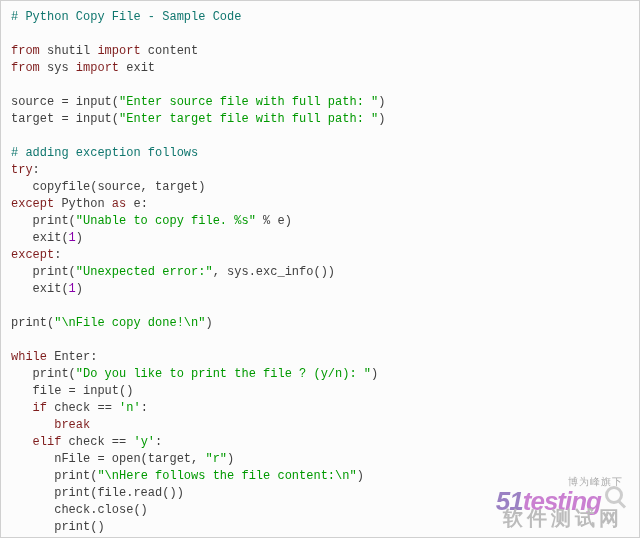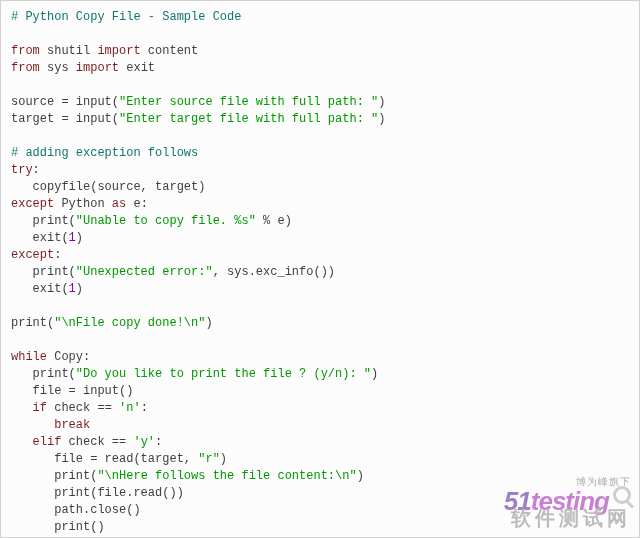--- a/index.html
+++ b/index.html
@@ -16,21 +16,21 @@
       overflow: hidden;
     }
     pre { white-space: pre; font-family: inherit; }
     .c-red   { color: #0f766e; }
     .c-blue  { color: #7f1d1d; }
     .c-black { color: #404040; }
     .c-green { color: #009900; }
     .c-purple{ color: #8800aa; }
     .watermark {
       position: absolute;
-      right: 8px;
+      right: 16px;
       bottom: 10px;
       text-align: right;
       opacity: 0.55;
       font-family: Arial, sans-serif;
       pointer-events: none;
     }
     .wm-top {
       font-size: 10px;
       color: #666;
       letter-spacing: 1px;
@@ -85,30 +85,30 @@
 <span class="c-black">   copyfile(source, target)</span>
 <span class="c-blue">except</span><span class="c-black"> Python </span><span class="c-blue">as</span><span class="c-black"> e:</span>
 <span class="c-black">   print(</span><span class="c-green">"Unable to copy file. %s"</span><span class="c-black"> % e)</span>
 <span class="c-black">   exit(</span><span class="c-purple">1</span><span class="c-black">)</span>
 <span class="c-blue">except</span><span class="c-black">:</span>
 <span class="c-black">   print(</span><span class="c-green">"Unexpected error:"</span><span class="c-black">, sys.exc_info())</span>
 <span class="c-black">   exit(</span><span class="c-purple">1</span><span class="c-black">)</span>
 
 <span class="c-black">print(</span><span class="c-green">"\nFile copy done!\n"</span><span class="c-black">)</span>
 
-<span class="c-blue">while</span><span class="c-black"> Copy:</span>
+<span class="c-blue">while</span><span class="c-black"> Enter:</span>
 <span class="c-black">   print(</span><span class="c-green">"Do you like to print the file ? (y/n): "</span><span class="c-black">)</span>
 <span class="c-black">   file = input()</span>
 <span class="c-blue">   if</span><span class="c-black"> check == </span><span class="c-green">'n'</span><span class="c-black">:</span>
       <span class="c-blue">break</span>
 <span class="c-blue">   elif</span><span class="c-black"> check == </span><span class="c-green">'y'</span><span class="c-black">:</span>
-<span class="c-black">      file = read(target, </span><span class="c-green">"r"</span><span class="c-black">)</span>
+<span class="c-black">      nFile = open(target, </span><span class="c-green">"r"</span><span class="c-black">)</span>
 <span class="c-black">      print(</span><span class="c-green">"\nHere follows the file content:\n"</span><span class="c-black">)</span>
 <span class="c-black">      print(file.read())</span>
-<span class="c-black">      path.close()</span>
+<span class="c-black">      check.close()</span>
 <span class="c-black">      print()</span>
       <span class="c-blue">break</span>
 
       </pre>
 
 <div class="watermark">
   <div class="wm-top">博为峰旗下</div>
   <div class="wm-mid">
     <span class="orange">51</span><span class="blue">testing</span><span class="magnifier"></span>
   </div>

